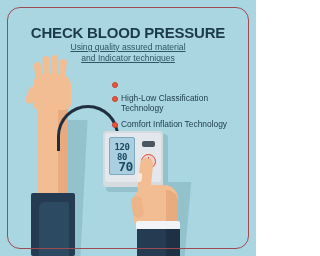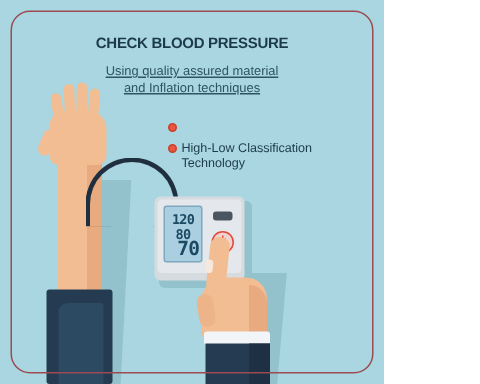--- a/index.html
+++ b/index.html
@@ -30,21 +30,21 @@
     z-index: 40;
   }
 
   
   .title {
     position: absolute;
     left: 0;
     top: 24px;
     width: 256px;
     text-align: center;
-    font-size: 10px;
+    font-size: 15px;
     font-weight: bold;
     letter-spacing: -0.2px;
     color: #1d3a4a;
     z-index: 30;
     white-space: nowrap;
   }
   .subtitle {
     position: absolute;
     left: 0;
     top: 42px;
@@ -430,26 +430,30 @@
   <div class="rhand-fist"></div>
   <div class="rhand-fist-shade"></div>
   <div class="rthumb"></div>
   <div class="shirt-cuff"></div>
   <div class="rsleeve"></div>
   <div class="rsleeve-shade"></div>
 
   <div class="title">CHECK BLOOD PRESSURE</div>
   <div class="subtitle">
     <div>Using quality assured material</div>
-    <div>and Inflation techniques</div>
+    <div>and Indicator techniques</div>
   </div>
 
   <div class="bullets">
     <div class="bullet-row">
       <div class="bullet-dot"></div>
     </div>
     <div class="bullet-row">
       <div class="bullet-dot"></div>
       <div class="bullet-text">High-Low Classification Technology</div>
     </div>
+    <div class="bullet-row">
+      <div class="bullet-dot"></div>
+      <div class="bullet-text">Comfort Inflation Technology</div>
+    </div>
   </div>
 
 </div>
 
 </body></html>

